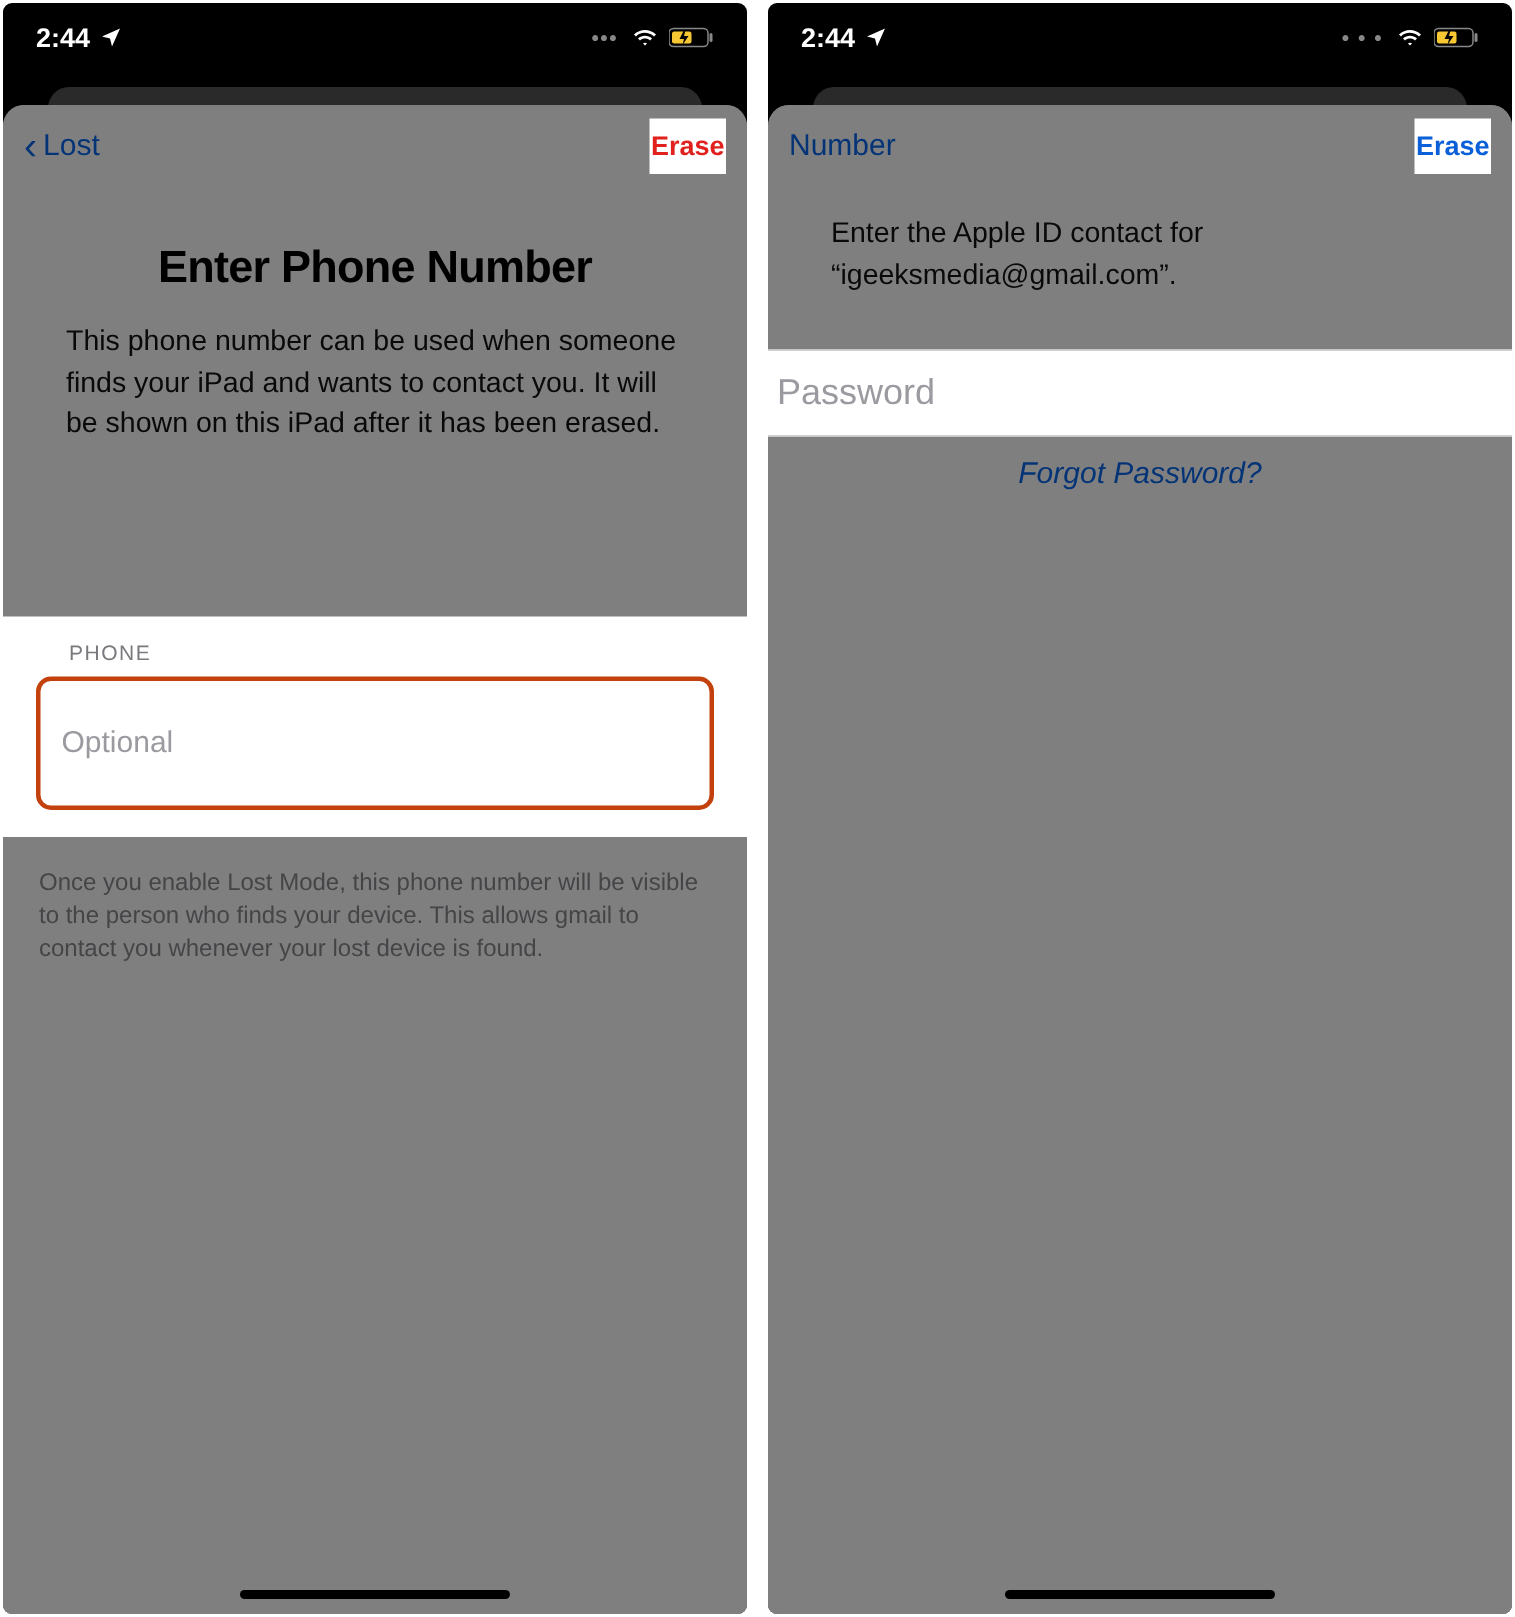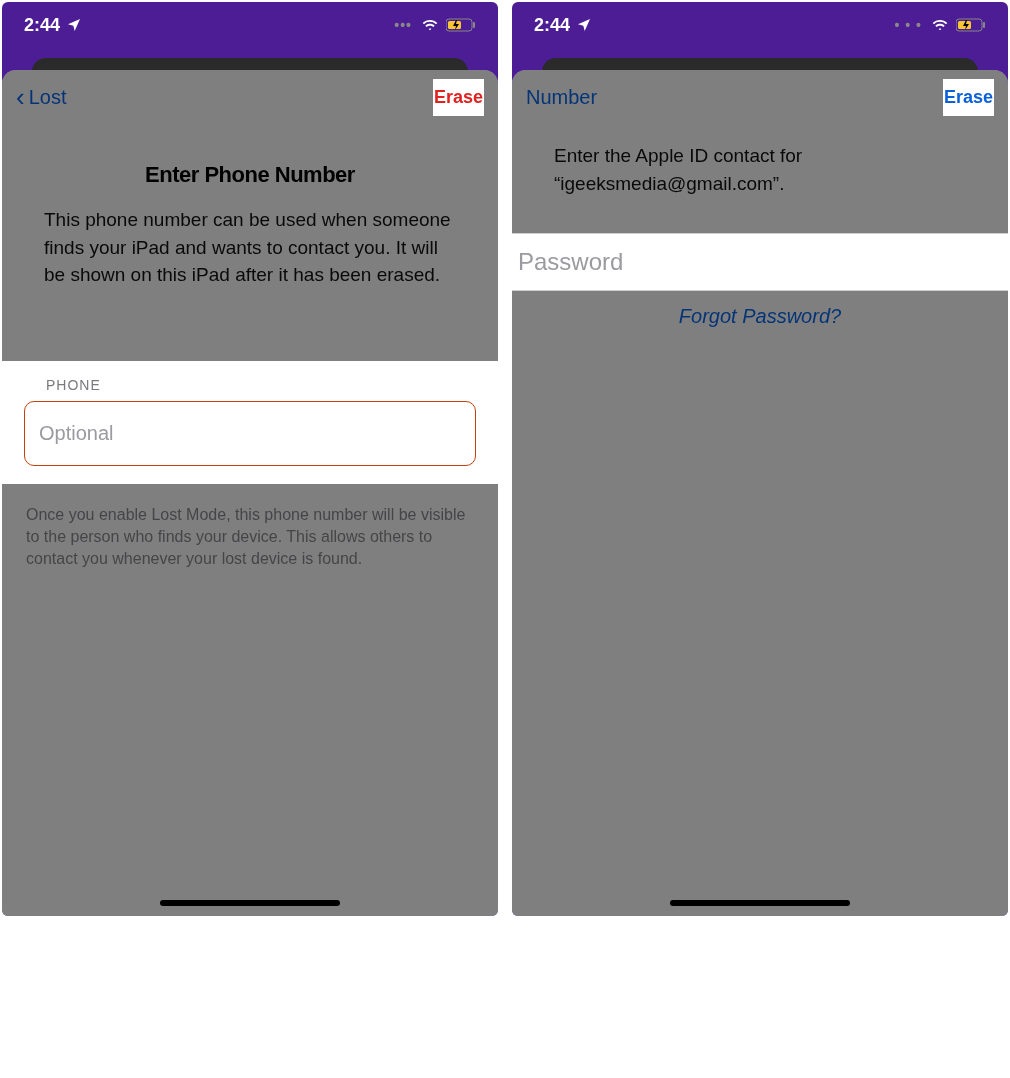--- a/index.html
+++ b/index.html
@@ -7,22 +7,22 @@
     font-family: -apple-system, "SF Pro Text", "Helvetica Neue", Helvetica, Arial, sans-serif;
     background: #fff;
     width: 1010px;
     height: 1078px;
     display: flex;
     gap: 14px;
     padding: 2px;
   }
   .phone {
     width: 496px;
-    height: 914px;
-    background: #4c1d95;
+    height: 1074px;
+    background: #000000;
     border-radius: 6px;
     position: relative;
     overflow: hidden;
   }
   
   .statusbar {
     height: 46px;
     display: flex;
     align-items: center;
     justify-content: space-between;
@@ -78,53 +78,53 @@
     background:#fff;
     padding:8px 1px;
     font-size:18px;
     font-weight:600;
     cursor:pointer;
   }
   .erase-red { color:#e0211e; }
   .erase-blue { color:#0a60d8; }
   h1.title {
     text-align:center;
-    font-size:22px;
+    font-size:30px;
     font-weight:800;
     color:#000;
     margin-top:38px;
     padding:0 24px;
     letter-spacing:-0.5px;
   }
   p.desc {
     text-align:left;
     font-size:19px;
     line-height:1.45;
     color:#111;
     margin-top:18px;
     padding:0 42px;
   }
   
   .form-block {
-    margin-top:72px;
+    margin-top:114px;
     position:relative;
     z-index:10;
     background:#fff;
     padding:12px 22px 18px 22px;
   }
   .form-label {
     font-size:14px;
     letter-spacing:1px;
     color:#7a7a7e;
     margin:4px 0 8px 22px;
   }
   .input-shell {
-    border:1px solid #c2410c;
+    border:3px solid #c2410c;
     border-radius:10px;
-    padding:20px 14px;
+    padding:30px 14px;
   }
   .input-shell input {
     border:none;
     outline:none;
     width:100%;
     font-size:20px;
     color:#111;
     background:transparent;
   }
   .input-shell input::placeholder { color:#9a9aa0; }
@@ -216,21 +216,21 @@
     <h1 class="title">Enter Phone Number</h1>
     <p class="desc">This phone number can be used when someone finds your iPad and wants to contact you. It will be shown on this iPad after it has been erased.</p>
 
     <div class="form-block">
       <div class="form-label">PHONE</div>
       <div class="input-shell">
         <input type="tel" placeholder="Optional" style="">
       </div>
     </div>
 
-    <div class="footnote">Once you enable Lost Mode, this phone number will be visible to the person who finds your device. This allows others to contact you whenever your lost device is found.</div>
+    <div class="footnote">Once you enable Lost Mode, this phone number will be visible to the person who finds your device. This allows gmail to contact you whenever your lost device is found.</div>
 
     <div class="home-ind"></div>
   </div>
 </div>
 
 <div class="phone">
   <div class="statusbar">
     <div class="status-left">
       <span>2:44</span>
       <span class="loc-icon">

